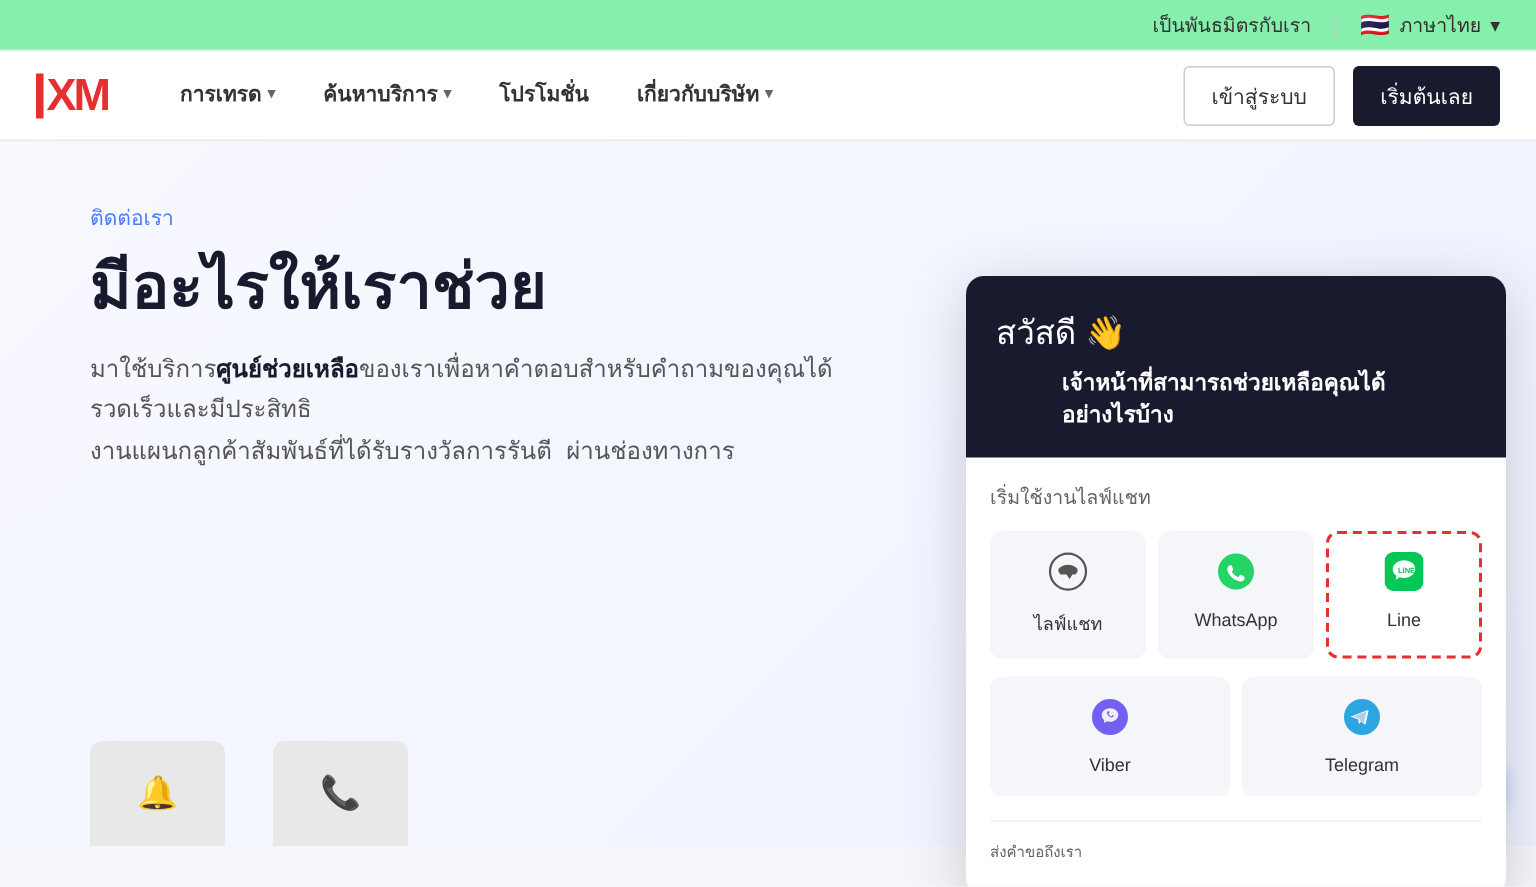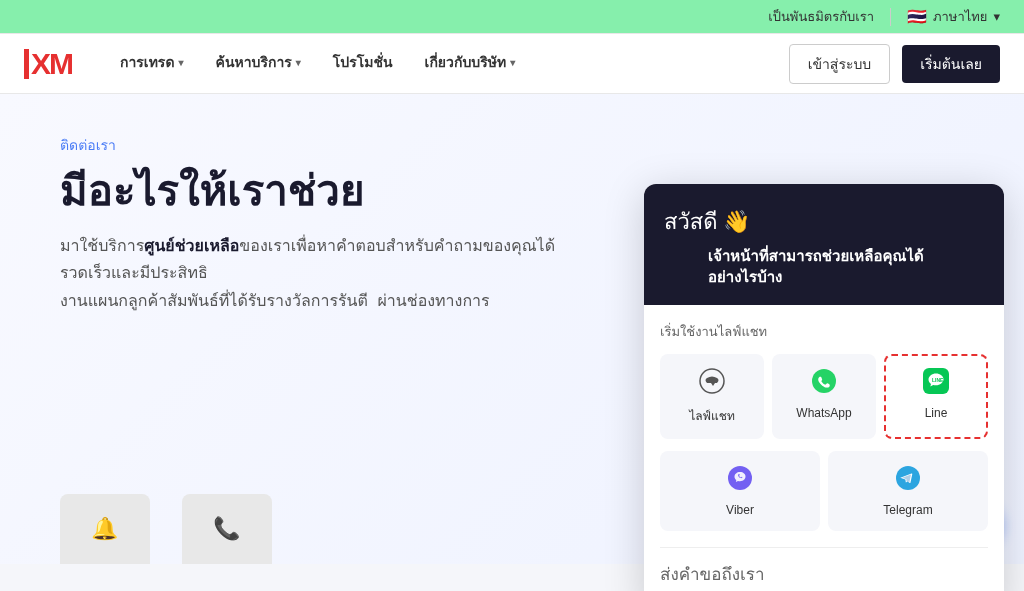--- a/index.html
+++ b/index.html
@@ -41,21 +41,21 @@
 
     .nav-items { display: flex; gap: 0; flex: 1; font-weight: bold; }
     .nav-item {
       display: flex; align-items: center; gap: 4px;
       padding: 0 16px; height: 60px;
       font-size: 14px; color: #333; cursor: pointer;
       border-bottom: 3px solid transparent;
     }
     .nav-chevron { font-size: 10px; color: #666; }
 
-    .nav-right { display: flex; align-items: center; gap: 12px; margin-left: auto; }
+    .nav-right { display: flex; gap: 12px; margin-left: auto; }
     .btn-login {
       padding: 8px 18px; border: 1px solid #ccc; background: #fff;
       border-radius: 4px; font-size: 14px; color: #333; cursor: pointer;
     }
     .btn-start {
       padding: 8px 18px; background: #1a1a2e; border: none;
       border-radius: 4px; font-size: 14px; color: #fff; cursor: pointer;
     }
 
     
@@ -132,21 +132,21 @@
       background: #fff;
     }
     .chat-option-icon { font-size: 22px; }
 
     .chat-options-row2 {
       display: grid; grid-template-columns: 1fr 1fr;
       gap: 8px; margin-bottom: 16px;
     }
 
     .section-divider { border: none; border-top: 1px solid #eee; margin-bottom: 12px; }
-    .section-title2 { font-size: 17px; color: #666; margin-bottom: 10px; font-weight: 500; }
+    .section-title2 { font-size: 10px; color: #666; margin-bottom: 10px; font-weight: 500; }
   </style>
 </head>
 <body>
 
 <div class="topbar">
   <span class="topbar-partner">เป็นพันธมิตรกับเรา</span>
   <div class="topbar-divider"></div>
   <div class="topbar-lang">
     <span class="flag">🇹🇭</span>
     <span>ภาษาไทย</span>

